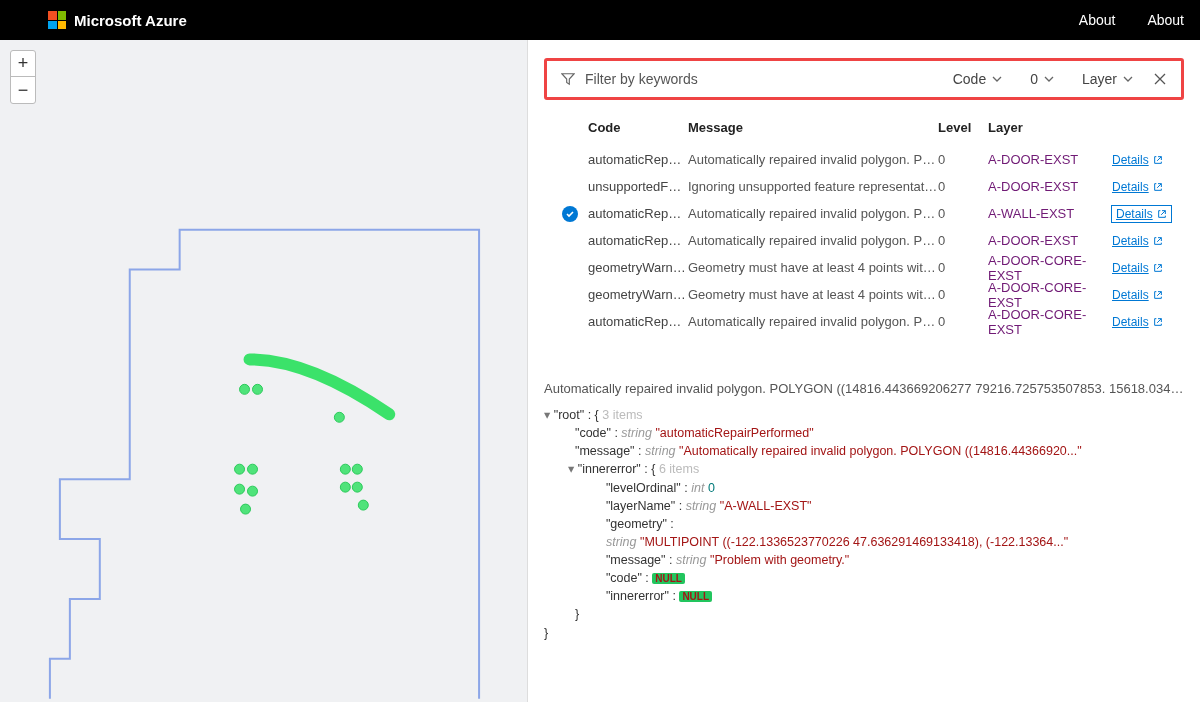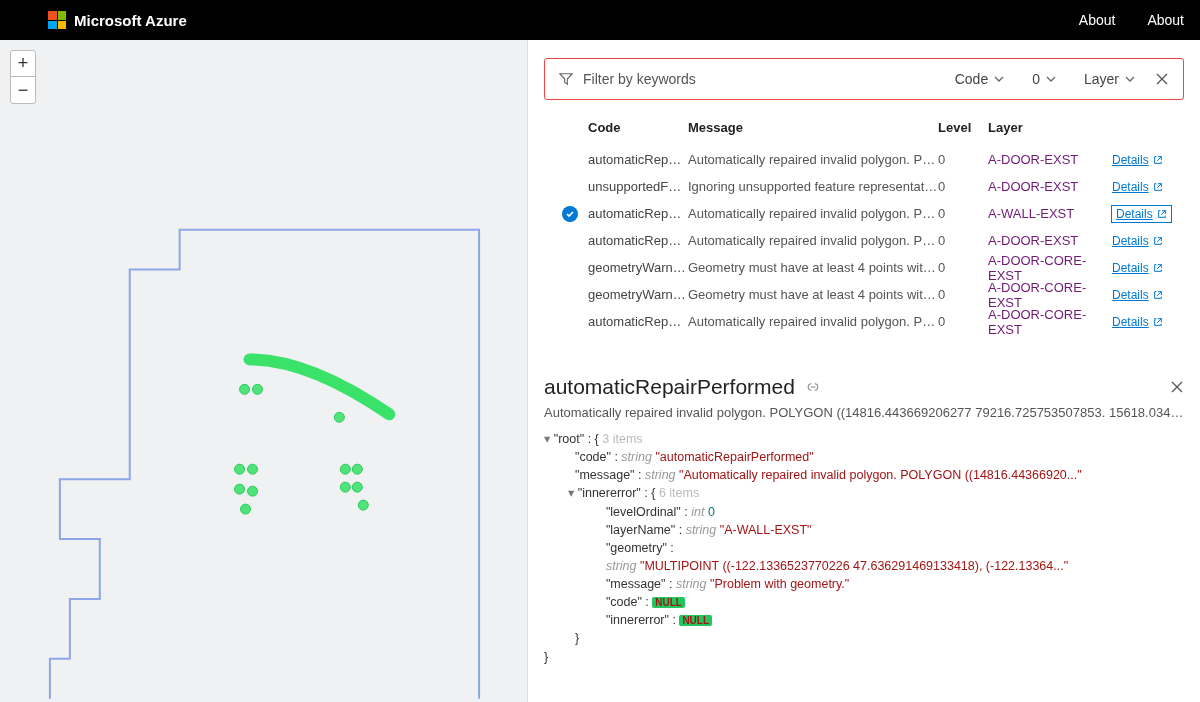--- a/index.html
+++ b/index.html
@@ -20,21 +20,21 @@
   .body-wrap { display: flex; height: calc(702px - 40px); }
 
   .map-pane { width: 528px; background: #f0f1f3; position: relative; border-right: 1px solid #ddd; }
   .zoom-ctrl { position: absolute; top: 10px; left: 10px; width: 26px; background: #fff; border: 1px solid #bbb; border-radius: 3px; }
   .zoom-btn { height: 26px; display:flex; align-items:center; justify-content:center; font-size:18px; cursor:pointer; color:#333;}
   .zoom-btn:first-child{border-bottom:1px solid #bbb;}
   .map-svg { position:absolute; inset:0; }
 
   .right-pane { width: calc(1200px - 528px); display:flex; flex-direction:column; background:#fff; padding: 18px 16px 0 16px; overflow:hidden;}
   
-  .filter-bar { border:1px solid #ef4444; border-radius:3px; height:42px; display:flex; align-items:center; padding:0 14px; gap:12px; color:#555; }
+  .filter-bar { border:3px solid #ef4444; border-radius:3px; height:42px; display:flex; align-items:center; padding:0 14px; gap:12px; color:#555; }
   .filter-left { display:flex; align-items:center; gap:10px; flex:1; font-size:14px; color:#555;}
   .filter-drop { display:flex; align-items:center; gap:6px; font-size:14px; color:#444; cursor:pointer; padding:0 8px;}
   .chev { width:10px; height:10px; }
   .close-x { cursor:pointer; color:#555; }
 
   .table-wrap { margin-top:14px; font-size:13px; }
   .thead { display:flex; padding:6px 0 10px 44px; font-size:13px; color:#222; font-weight:600; border-bottom:1px solid transparent;}
   .col-code{width:100px;}
   .col-msg{width:250px;}
   .col-lvl{width:50px;}
@@ -231,29 +231,20 @@
             <div class="col-lvl">0</div>
             <div class="col-layer">A-DOOR-CORE-EXST</div>
             <div class="col-det"><span class="det-link">Details <svg class="open-ico" viewBox="0 0 12 12" fill="none" stroke="#0078d4" stroke-width="1.2">
                   <path d="M4 2 H2 V10 H10 V8 M6 2 H10 V6 M10 2 L5 7"></path>
                 </svg></span></div>
           </div>
         </div>
     </div>
 
     <div class="detail-pane">
-      <div class="detail-head">
-        <span class="detail-title">automaticRepairPerformed</span>
-        <svg class="link-ico" width="16" height="14" viewBox="0 0 20 12" fill="none" stroke="#888" stroke-width="1.3">
-            <path d="M7 6 L13 6 M8 2 A4 4 0 0 0 8 10 M12 2 A4 4 0 0 1 12 10"></path>
-          </svg>
-        <svg class="detail-close" width="14" height="14" viewBox="0 0 14 14" stroke="#555" stroke-width="1.3">
-            <path d="M2 2 L12 12 M12 2 L2 12"></path>
-          </svg>
-      </div>
       <div class="detail-sub">Automatically repaired invalid polygon. POLYGON ((14816.443669206277 79216.725753507853. 15618.0343729...</div>
 
       <div class="json-block">
         <div class="row jd-pad0"><span class="caret">▾ </span><span class="jkey">"root"</span><span> : { </span><span class="jmeta">3 items</span></div>
         <div class="row jd-pad1">  <span class="jkey">"code"</span> : <span class="jtype">string</span> <span class="jstr">"automaticRepairPerformed"</span></div>
         <div class="row jd-pad1">  <span class="jkey">"message"</span> : <span class="jtype">string</span> <span class="jstr">"Automatically repaired invalid polygon. POLYGON ((14816.44366920..."</span></div>
         <div class="row jd-pad1"><span class="caret">▾ </span><span class="jkey">"innererror"</span> : { <span class="jmeta">6 items</span></div>
         <div class="row jd-pad2">    <span class="jkey">"levelOrdinal"</span> : <span class="jtype">int</span> <span class="jint">0</span></div>
         <div class="row jd-pad2">    <span class="jkey">"layerName"</span> : <span class="jtype">string</span> <span class="jstr">"A-WALL-EXST"</span></div>
         <div class="row jd-pad2">    <span class="jkey">"geometry"</span> :</div>

